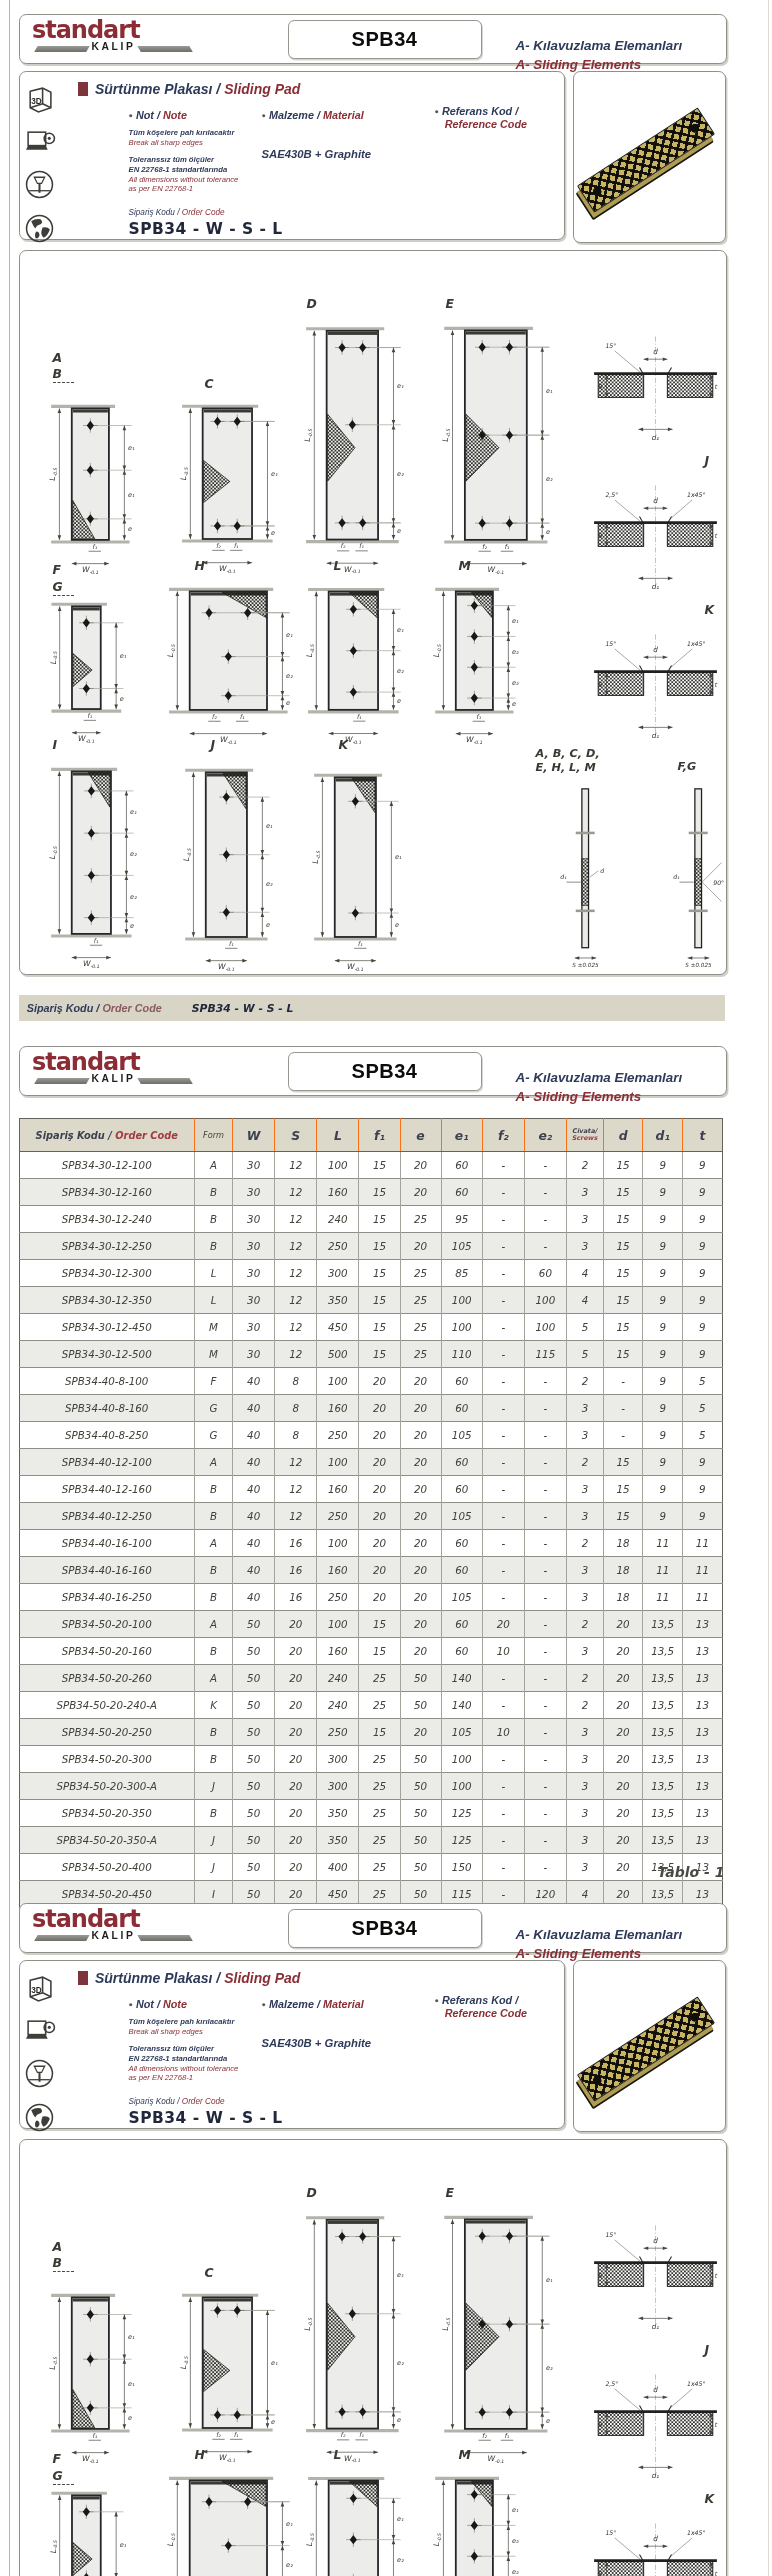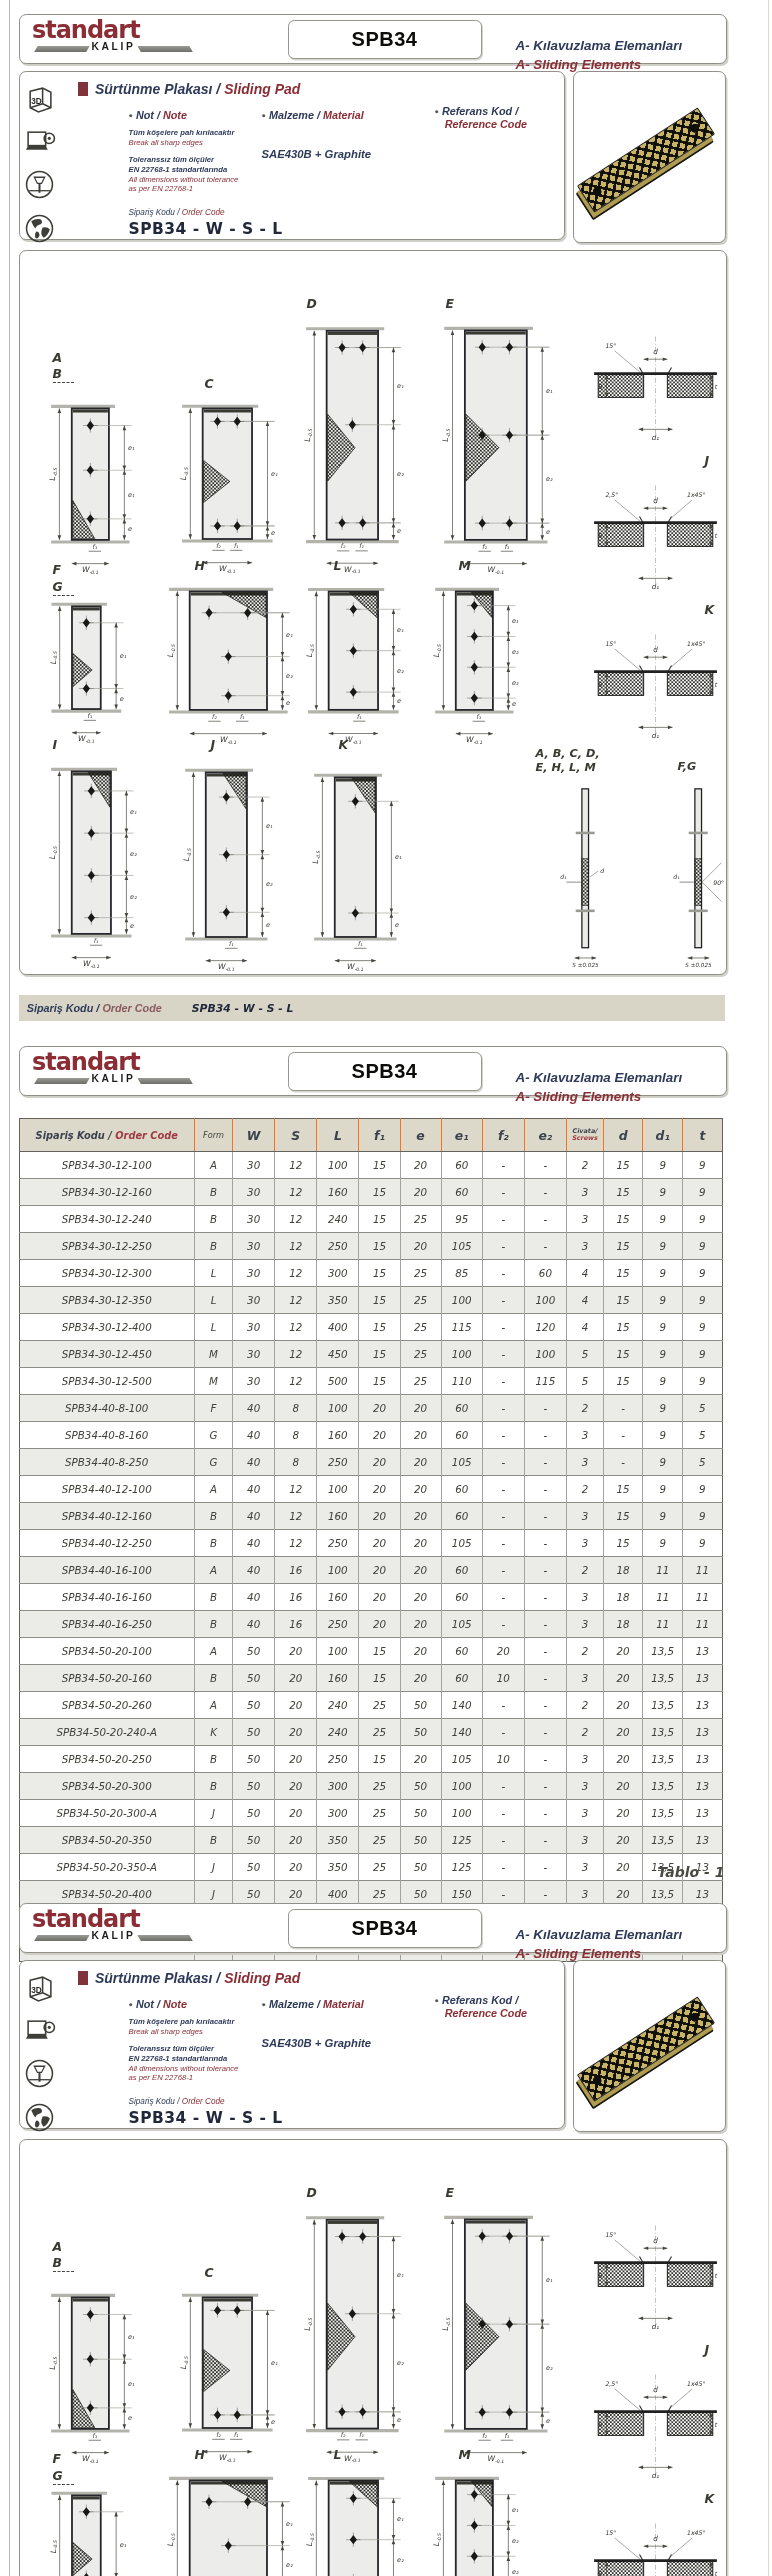--- a/index.html
+++ b/index.html
@@ -1049,36 +1049,20 @@
             <td>25</td>
             <td>100</td>
             <td>-</td>
             <td>100</td>
             <td>4</td>
             <td>15</td>
             <td>9</td>
             <td>9</td>
           </tr>
           <tr>
-            <td>SPB34-30-12-400</td>
-            <td>L</td>
-            <td>30</td>
-            <td>12</td>
-            <td>400</td>
-            <td>15</td>
-            <td>25</td>
-            <td>115</td>
-            <td>-</td>
-            <td>120</td>
-            <td>4</td>
-            <td>15</td>
-            <td>9</td>
-            <td>9</td>
-          </tr>
-          <tr>
             <td>SPB34-30-12-450</td>
             <td>M</td>
             <td>30</td>
             <td>12</td>
             <td>450</td>
             <td>15</td>
             <td>25</td>
             <td>100</td>
             <td>-</td>
             <td>100</td>

